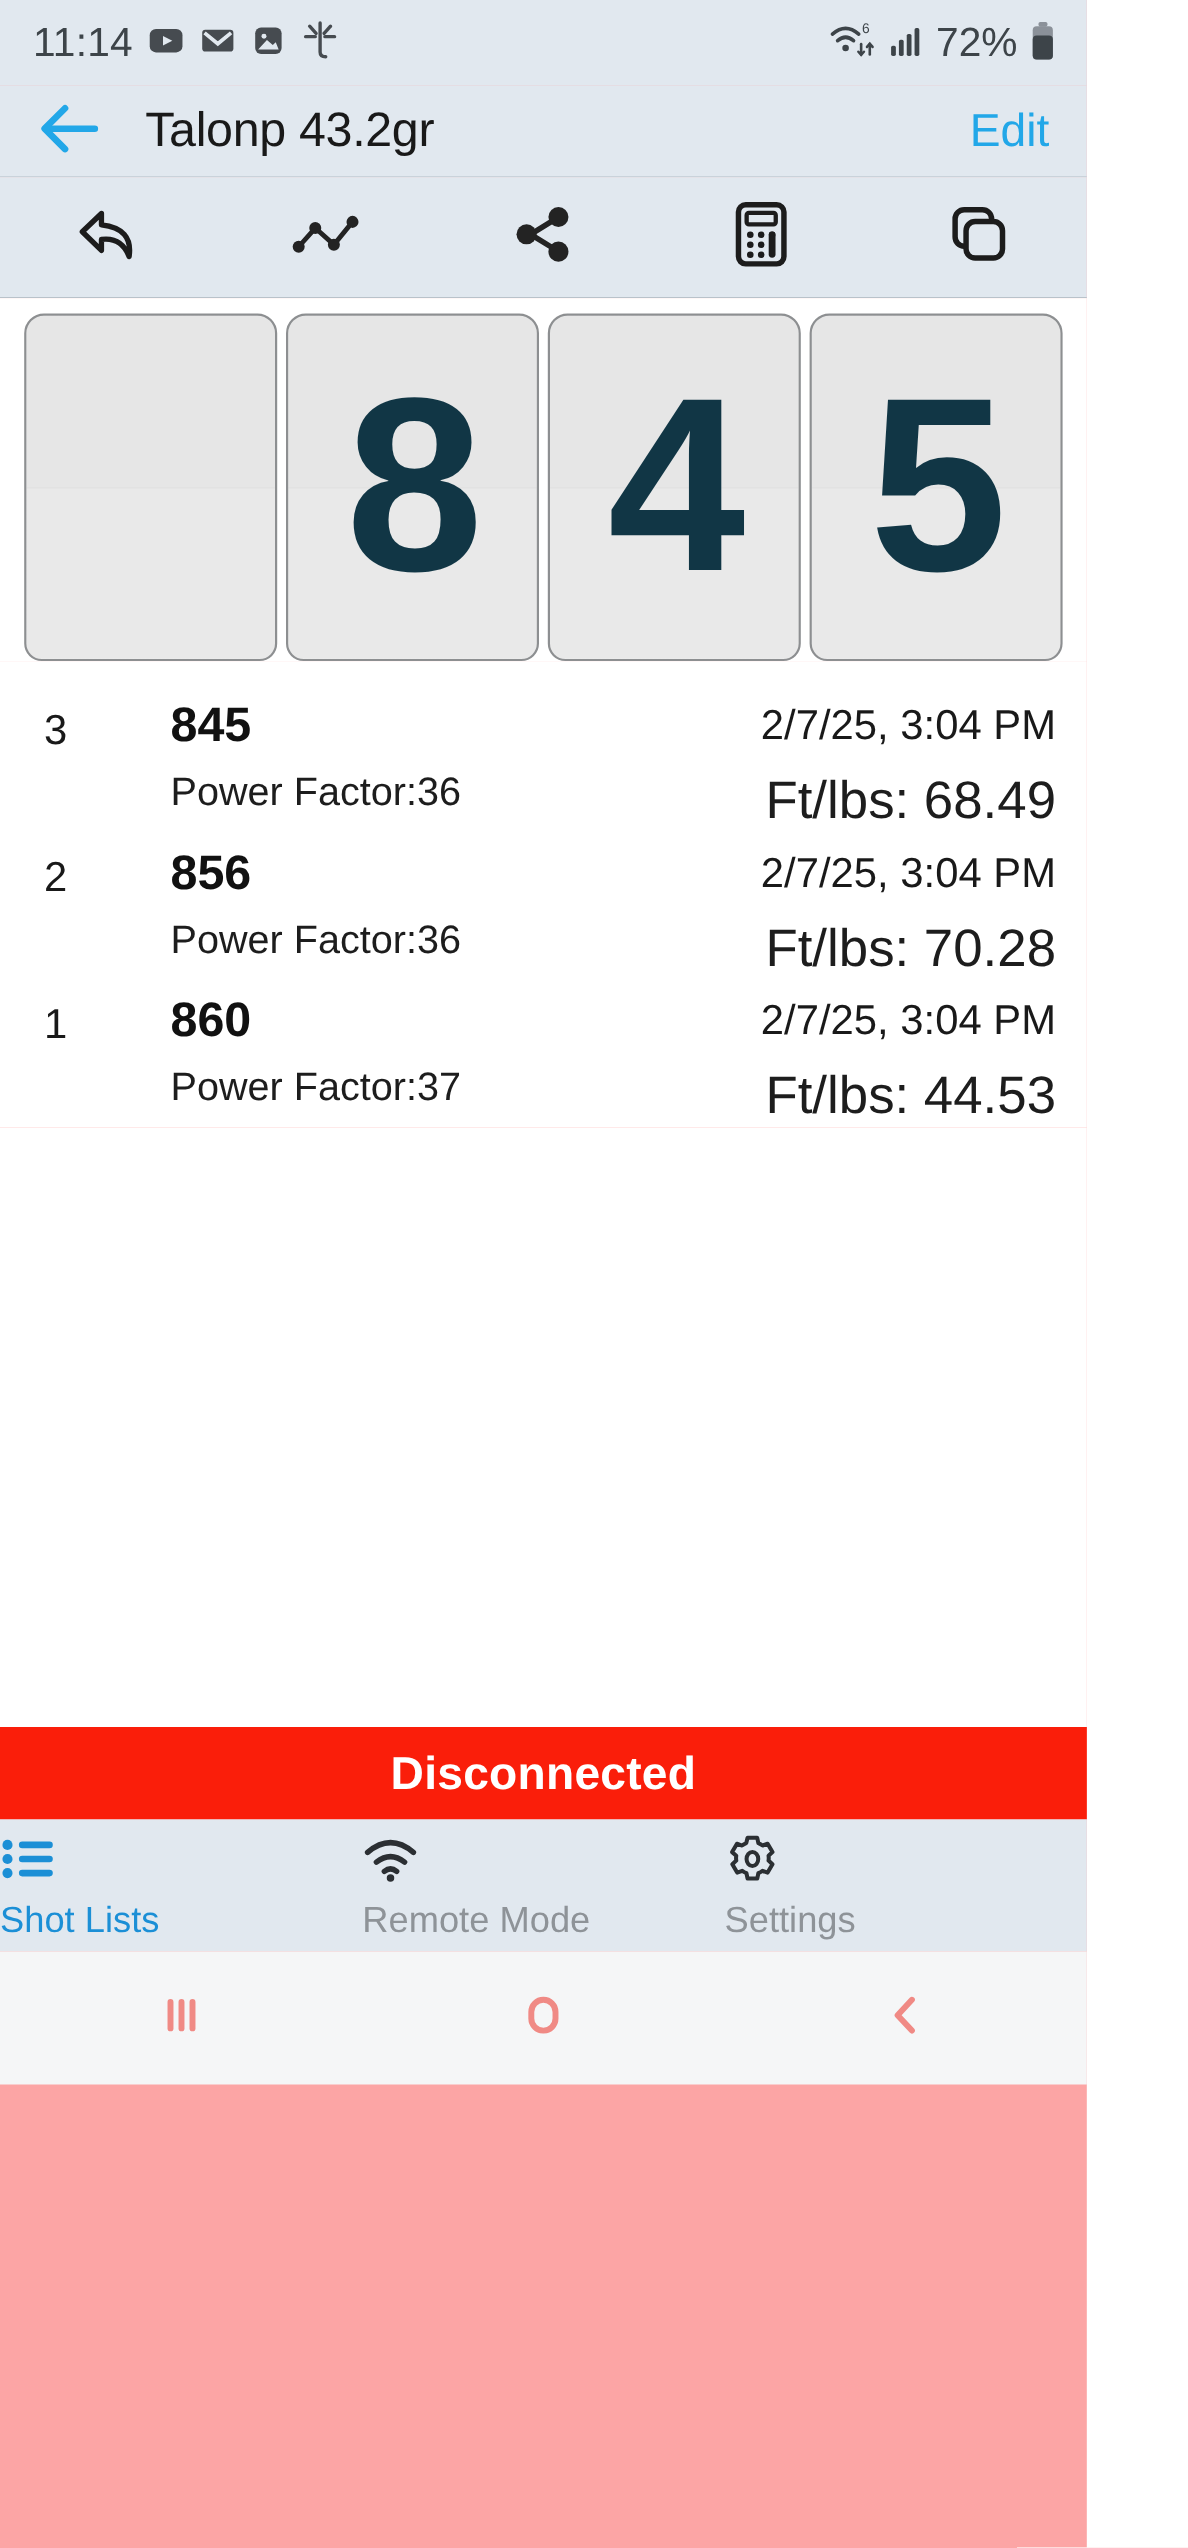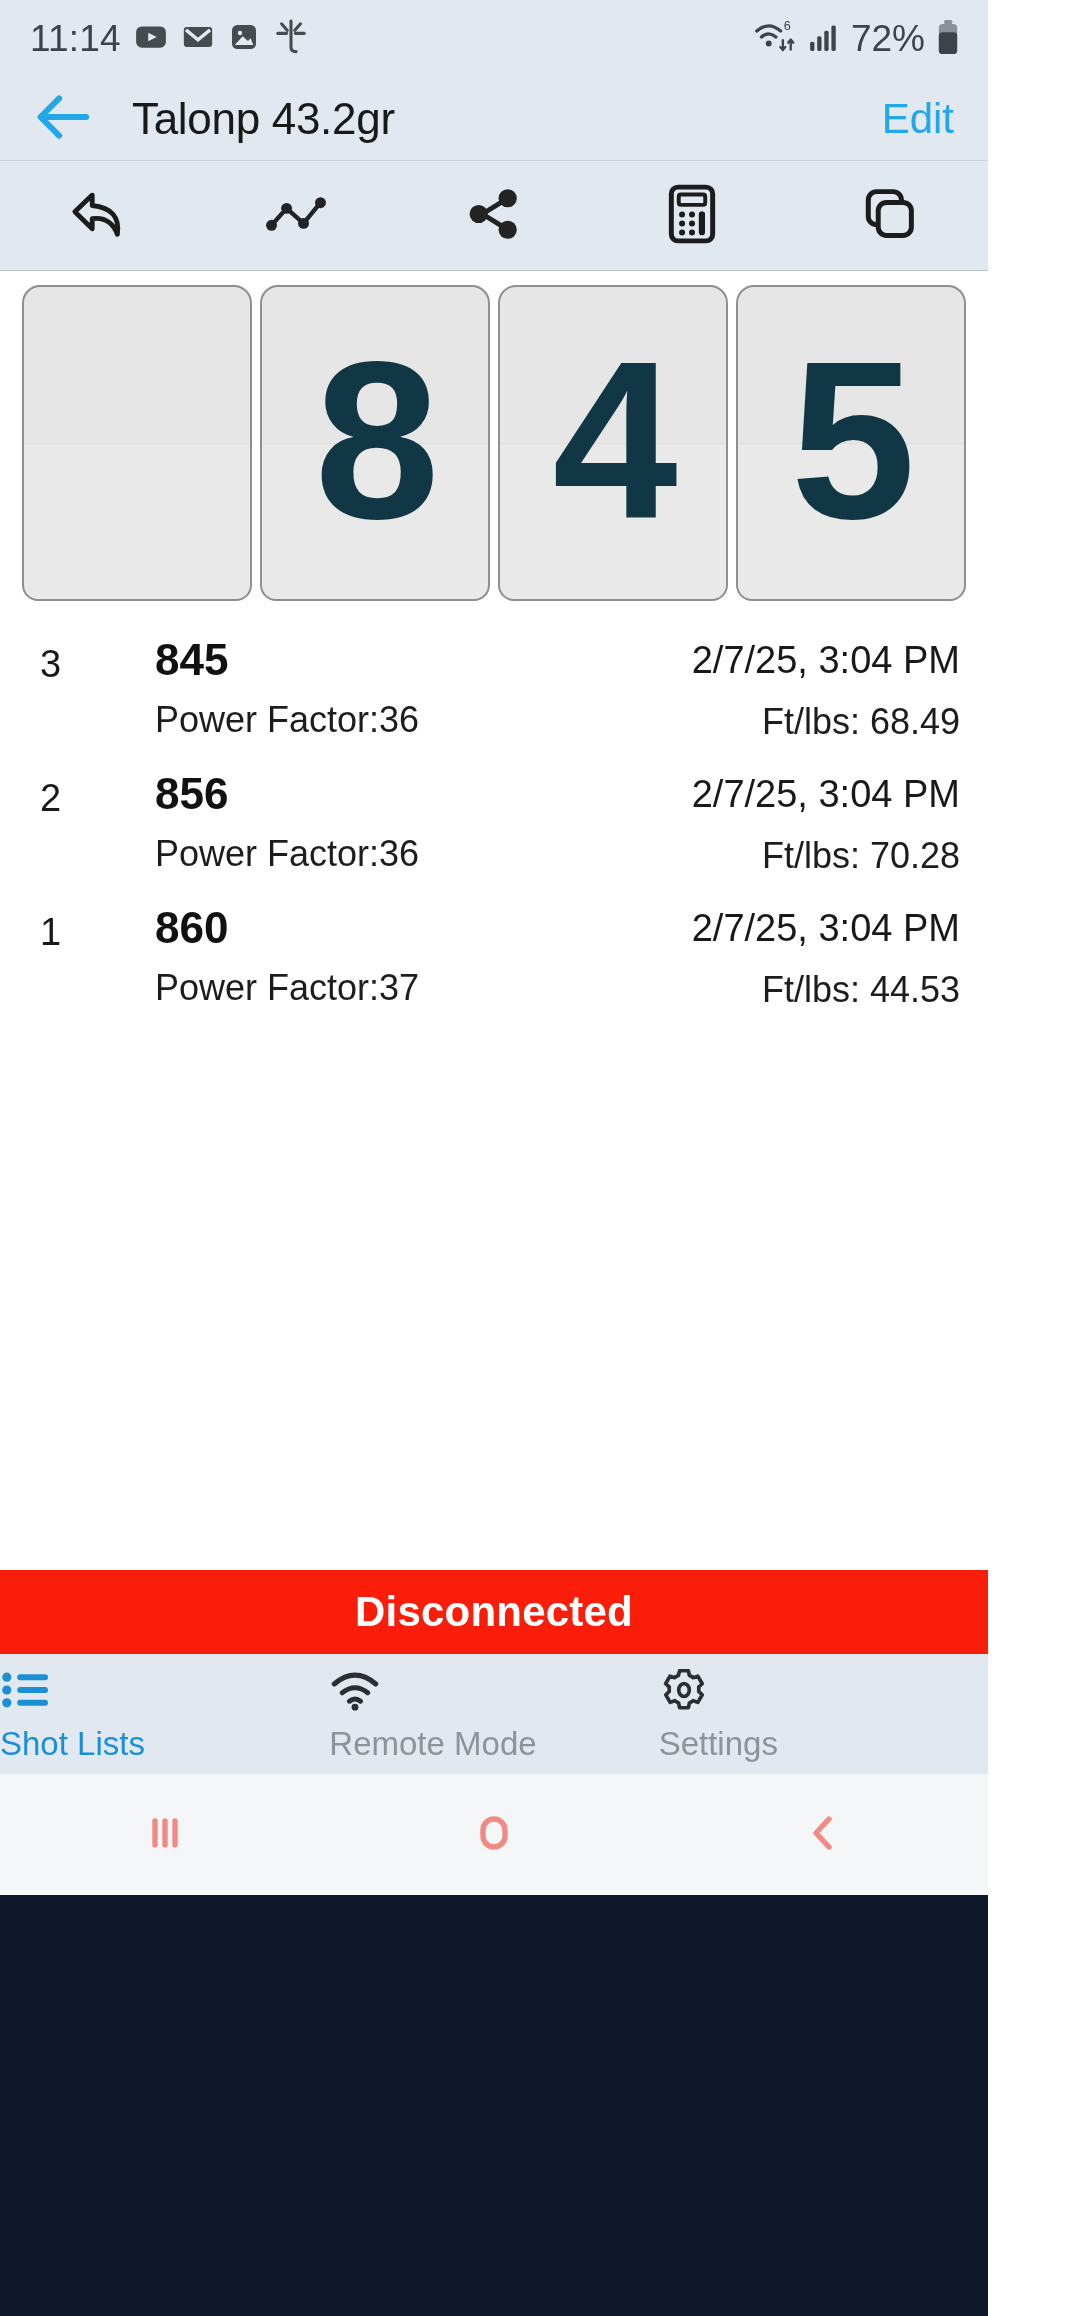--- a/index.html
+++ b/index.html
@@ -2,21 +2,21 @@
 <html><head>
 <meta charset="utf-8">
 <style>
   * { margin:0; padding:0; box-sizing:border-box; }
   html, body {
     width:1080px; height:2316px;
     font-family:"Liberation Sans", sans-serif;
     background:#ffffff;
     overflow:hidden;
   }
-  #screen { position:relative; width:988px; height:2316px; background:#0f172a; }
+  #screen { position:relative; width:988px; height:2316px; background:#fca5a5; }
 
   
   .statusbar {
     height:78px; background:#e1e8ef;
     display:flex; align-items:center; justify-content:space-between;
     padding:0 28px 0 30px;
   }
   .sb-left { display:flex; align-items:center; gap:13px; }
   .sb-time { font-size:37px; color:#3d4449; letter-spacing:.2px; }
   .sb-right { display:flex; align-items:center; gap:11px; }
@@ -97,21 +97,21 @@
   .sr-pf {
     position:absolute; left:155px; top:76px;
     font-size:36px; color:#1d1d1d;
   }
   .sr-date {
     position:absolute; right:28px; top:16px;
     font-size:38px; color:#191919;
   }
   .sr-energy {
     position:absolute; right:28px; top:78px;
-    font-size:36px; color:#1d1d1d;
+    font-size:48px; color:#1d1d1d;
   }
 
   
   .filler { background:#ffffff; }
 
   
   .status-banner {
     height:84px; background:#fa1e0a;
     display:flex; align-items:center; justify-content:center;
   }

